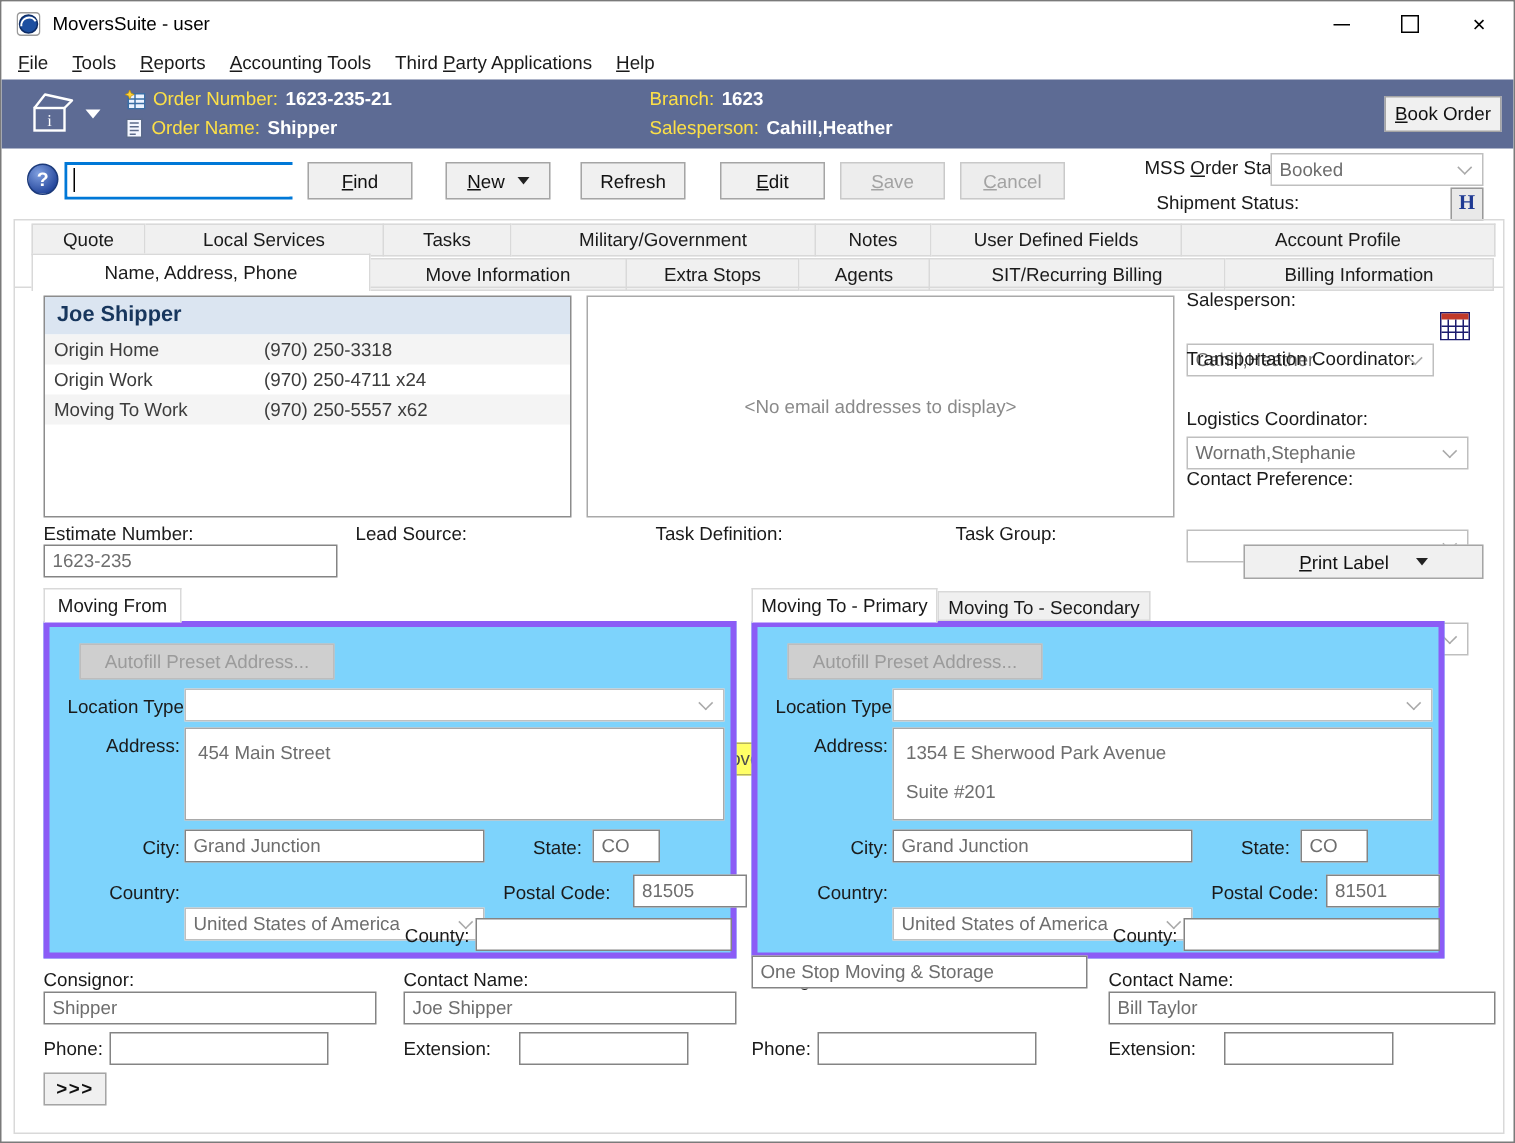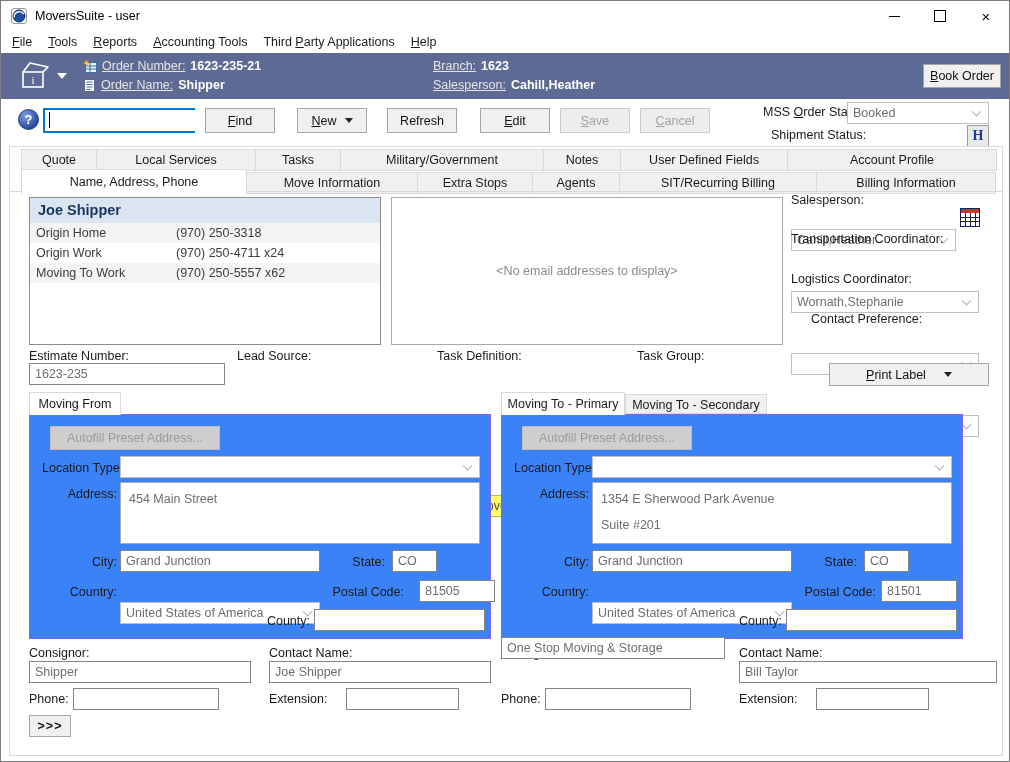--- a/index.html
+++ b/index.html
@@ -17,21 +17,21 @@
   #win-min span{display:block;width:11px;height:0;border-top:1px solid #000;}
   #win-max span{display:block;width:10px;height:10px;border:1px solid #000;}
   #win-close{font-size:15px;}
 
   
   #menubar{left:0;top:30px;width:100%;height:22px;background:#ffffff;display:flex;align-items:center;padding-left:3px;}
   .menu-item{padding:0 8px;height:22px;line-height:22px;cursor:default;}
 
   
   #header{left:0;top:52px;width:100%;height:46px;background:#5d6b94;color:#ffffff;}
-  #header .hlabel{color:#e5e5e5;text-decoration:underline;}
+  #header .hlabel{color:#fde047;}
   #header .hvalue{font-weight:bold;color:#ffffff;}
   #home-caret{left:56px;top:20px;width:0;height:0;border-left:5px solid transparent;border-right:5px solid transparent;border-top:6px solid #fff;}
   .hrow{display:flex;align-items:center;gap:5px;height:19px;line-height:19px;}
   #book-order{right:8px;top:11px;width:78px;height:24px;}
 
   
   .btn{background:#f0f0f0;border:1px solid #a5a5a5;color:#111;font-family:inherit;font-size:12.5px;
        display:flex;align-items:center;justify-content:center;cursor:default;}
   .btn.disabled{color:#a3a3a3;border-color:#c9c9c9;background:#ededed;}
   .btn.darkdisabled{background:#cfcfcf;color:#9b9b9b;border-color:#bdbdbd;}
@@ -74,21 +74,21 @@
   .phone-row{height:20px;line-height:20px;display:flex;}
   .phone-row.alt{background:#f4f4f4;}
   .phone-type{width:140px;padding-left:6px;color:#3c3c3c;}
   .phone-num{color:#3c3c3c;}
 
   
   #email-box{left:390px;top:196px;width:392px;height:148px;border:1px solid #a9a9a9;background:#fff;
      display:flex;align-items:center;justify-content:center;color:#8a8a8a;}
 
   
-  .groupbox{border:1px solid #8b5cf6;background:#3b82f6;}
+  .groupbox{border:4px solid #8b5cf6;background:#7dd3fc;}
   .subtab{height:22px;line-height:22px;text-align:center;background:#f0f0f0;border:1px solid #d9d9d9;cursor:default;}
   .subtab.active{background:#fff;border-bottom:none;z-index:3;height:23px;}
   .addrbox{border:1px solid #a9a9a9;background:#fff;color:#6e6e6e;padding:3px 8px;line-height:26px;overflow:hidden;}
 
   
   #h-button{font-family:"Liberation Serif","DejaVu Serif",serif;font-weight:bold;color:#1f3a93;
      background:#e9e9e9;border:1px solid #9a9a9a;font-size:14px;}
   #more-button{font-weight:bold;letter-spacing:1px;}
 </style>
 </head>
@@ -248,21 +248,21 @@
     <line x1="5.5" y1="5" x2="5.5" y2="18" stroke="#1a1a6e"></line>
       <line x1="10.5" y1="5" x2="10.5" y2="18" stroke="#1a1a6e"></line>
       <line x1="15.5" y1="5" x2="15.5" y2="18" stroke="#1a1a6e"></line>
     <line x1="1" y1="9.5" x2="19" y2="9.5" stroke="#1a1a6e"></line>
       <line x1="1" y1="13.5" x2="19" y2="13.5" stroke="#1a1a6e"></line>
   </svg>
   <div class="abs lbl" style="left:790px;top:231px;">Transportation Coordinator:</div>
   <div class="abs combo" style="left:790px;top:246px;width:188px;height:22px;"><span>Wornath,Stephanie</span></div>
   <div class="abs lbl" style="left:790px;top:271px;">Logistics Coordinator:</div>
   <div class="abs combo" style="left:790px;top:286px;width:188px;height:22px;"><span></span></div>
-  <div class="abs lbl" style="left:790px;top:311px;margin-left:20px;">Contact Preference:</div>
+  <div class="abs lbl" style="left:790px;top:311px;">Contact Preference:</div>
   <div class="abs combo" style="left:790px;top:326px;width:188px;height:22px;"><span></span></div>
 
   <div class="abs lbl" style="left:28px;top:348px;">Estimate Number:</div>
   <input class="abs tbx" style="left: 28px; top: 362px; width: 196px; height: 22px;" readonly="" value="1623-235">
   <div class="abs lbl" style="left:236px;top:348px;">Lead Source:</div>
   <div class="abs combo" style="left:236px;top:362px;width:188px;height:22px;"><span></span></div>
   <div class="abs lbl" style="left:436px;top:348px;">Task Definition:</div>
   <div class="abs combo yellow" style="left:436px;top:362px;width:188px;height:22px;"><span>Local Moves</span></div>
   <div class="abs lbl" style="left:636px;top:348px;">Task Group:</div>
   <div class="abs combo yellow" style="left:636px;top:362px;width:182px;height:22px;"><span>Army</span></div>

